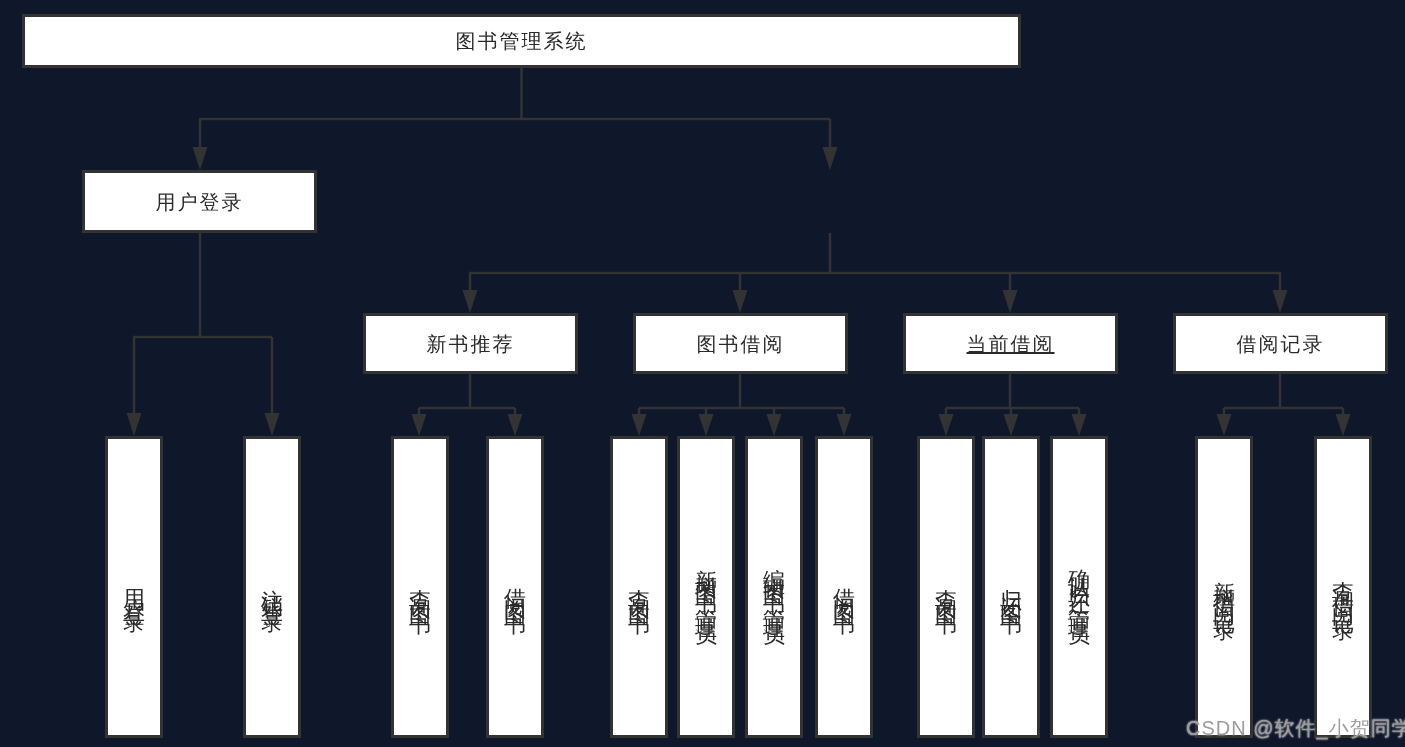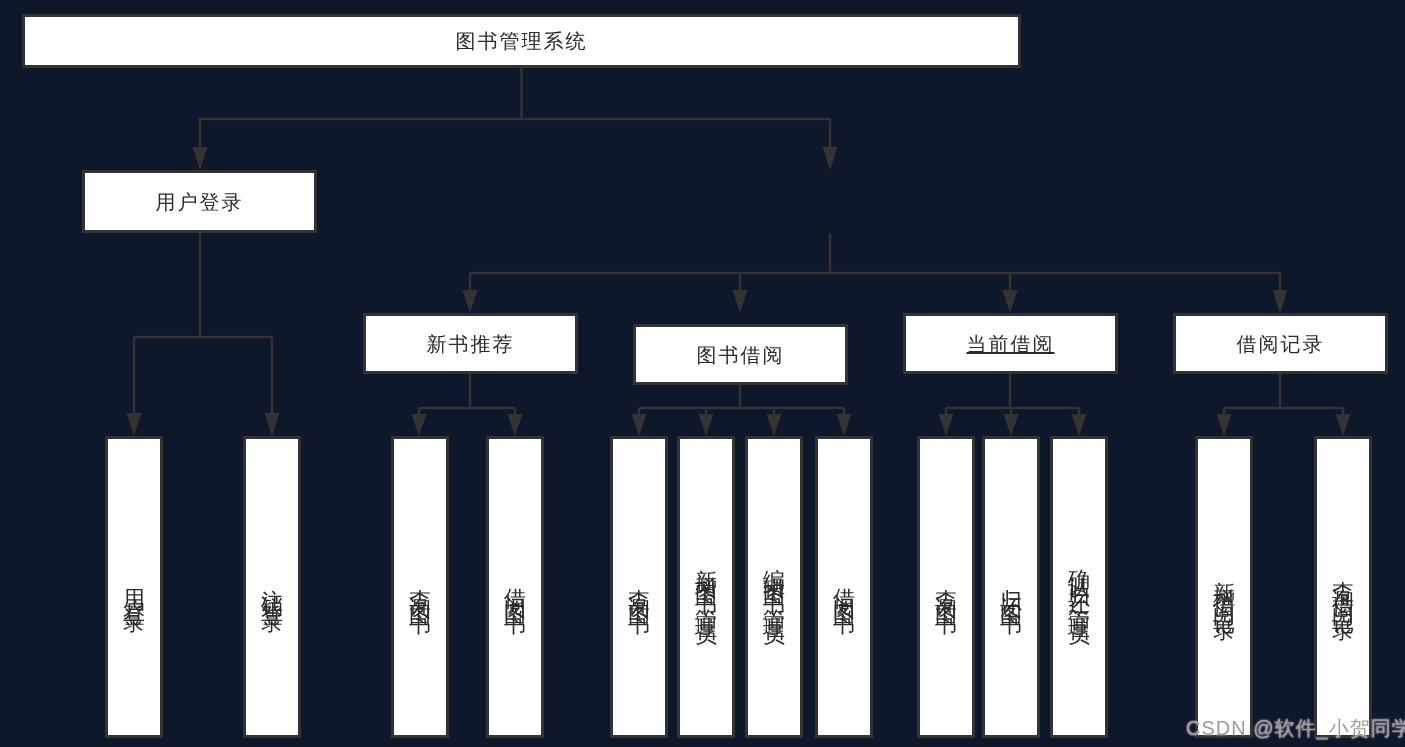--- a/index.html
+++ b/index.html
@@ -125,21 +125,21 @@
     <span class="hlabel">图书管理系统</span>
   </div>
 
   <div class="node" style="left:82px; top:170px; width:235px; height:63px;">
     <span class="hlabel">用户登录</span>
   </div>
 
   <div class="node" style="left:363px; top:313px; width:215px; height:61px;">
     <span class="hlabel">新书推荐</span>
   </div>
-  <div class="node" style="left:633px; top:324px; width:215px; height:61px;">
+  <div class="node" style="left:633px; top:313px; width:215px; height:61px;">
     <span class="hlabel">图书借阅</span>
   </div>
   <div class="node" style="left:903px; top:313px; width:215px; height:61px;text-decoration:underline;">
     <span class="hlabel">当前借阅</span>
   </div>
   <div class="node" style="left:1173px; top:313px; width:215px; height:61px;">
     <span class="hlabel">借阅记录</span>
   </div>
 
   <div class="node leaf" style="left:105px; top:436px; width:58px; height:302px;">

